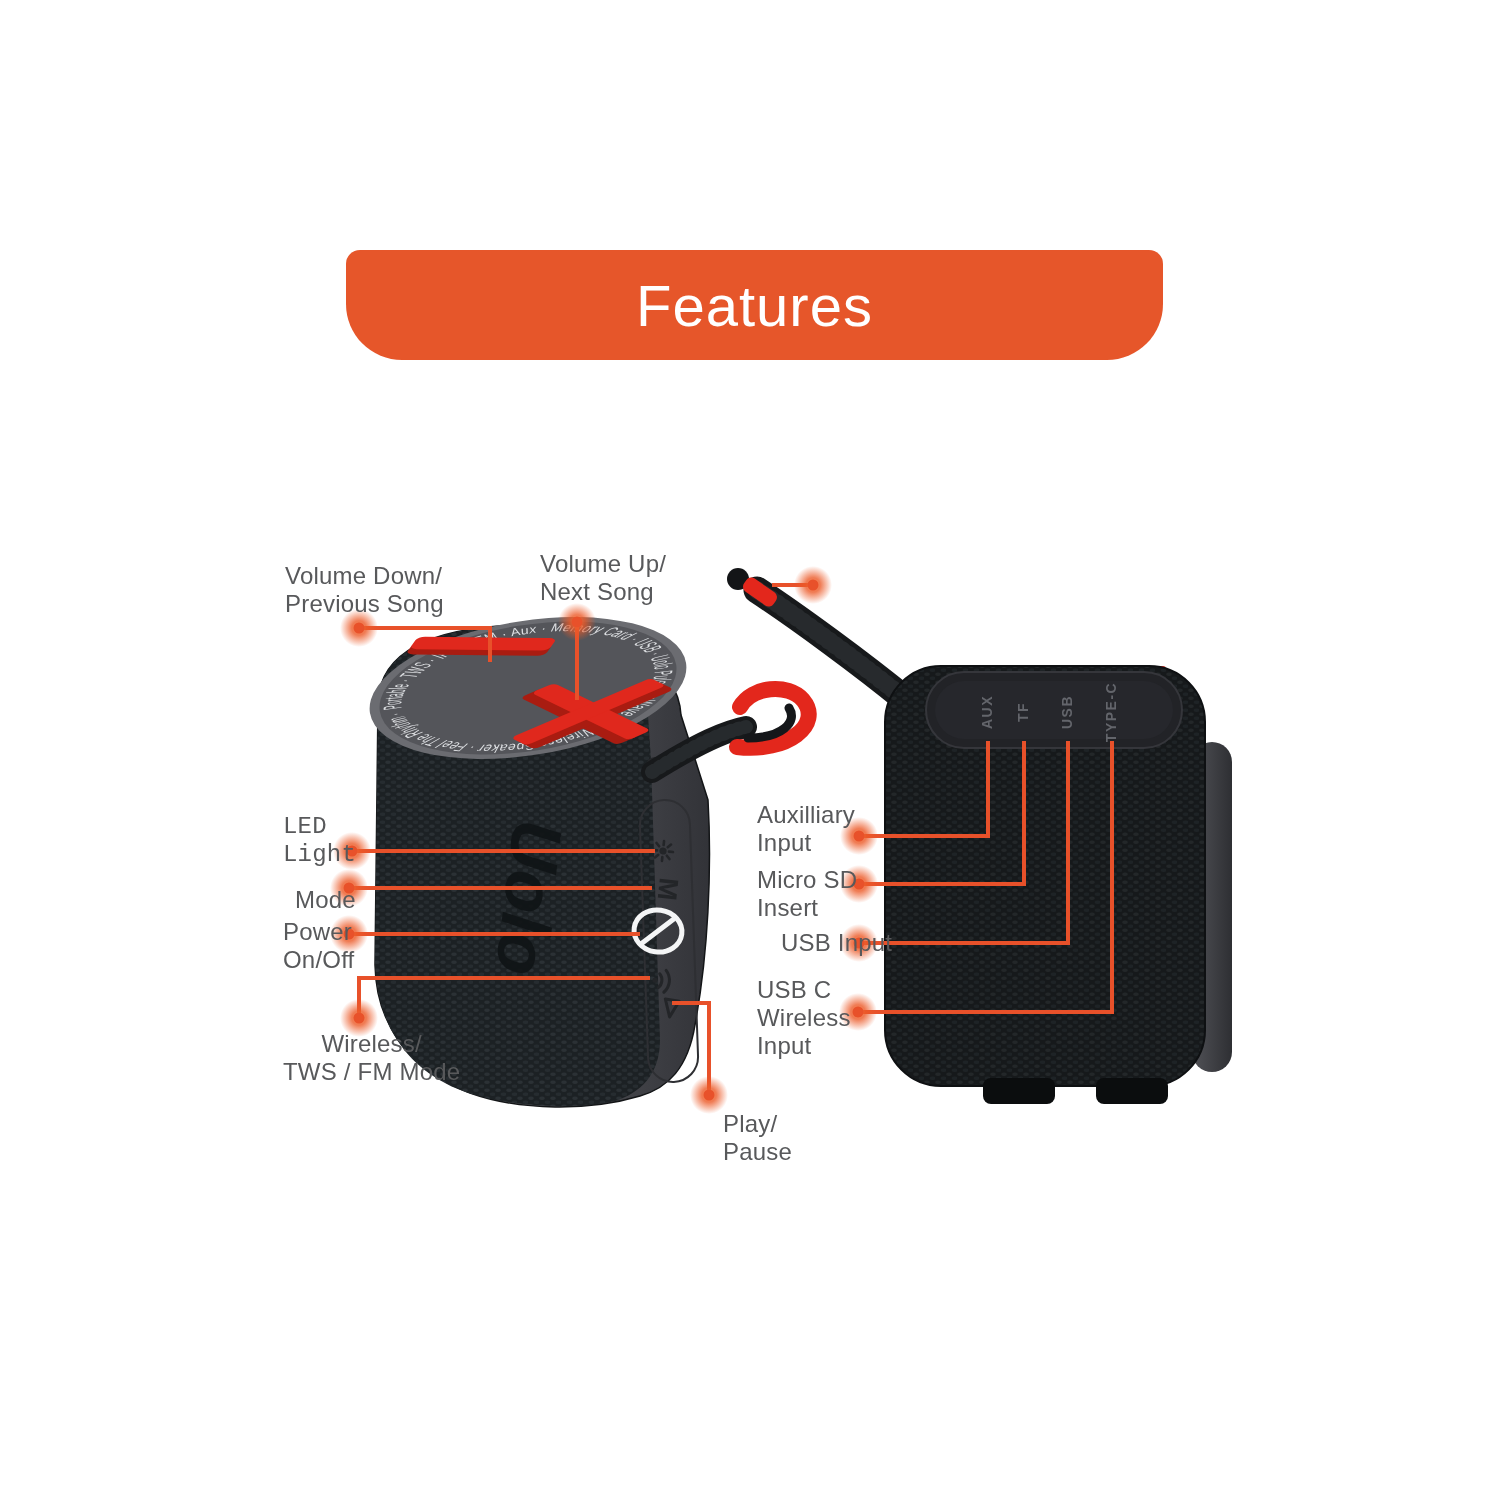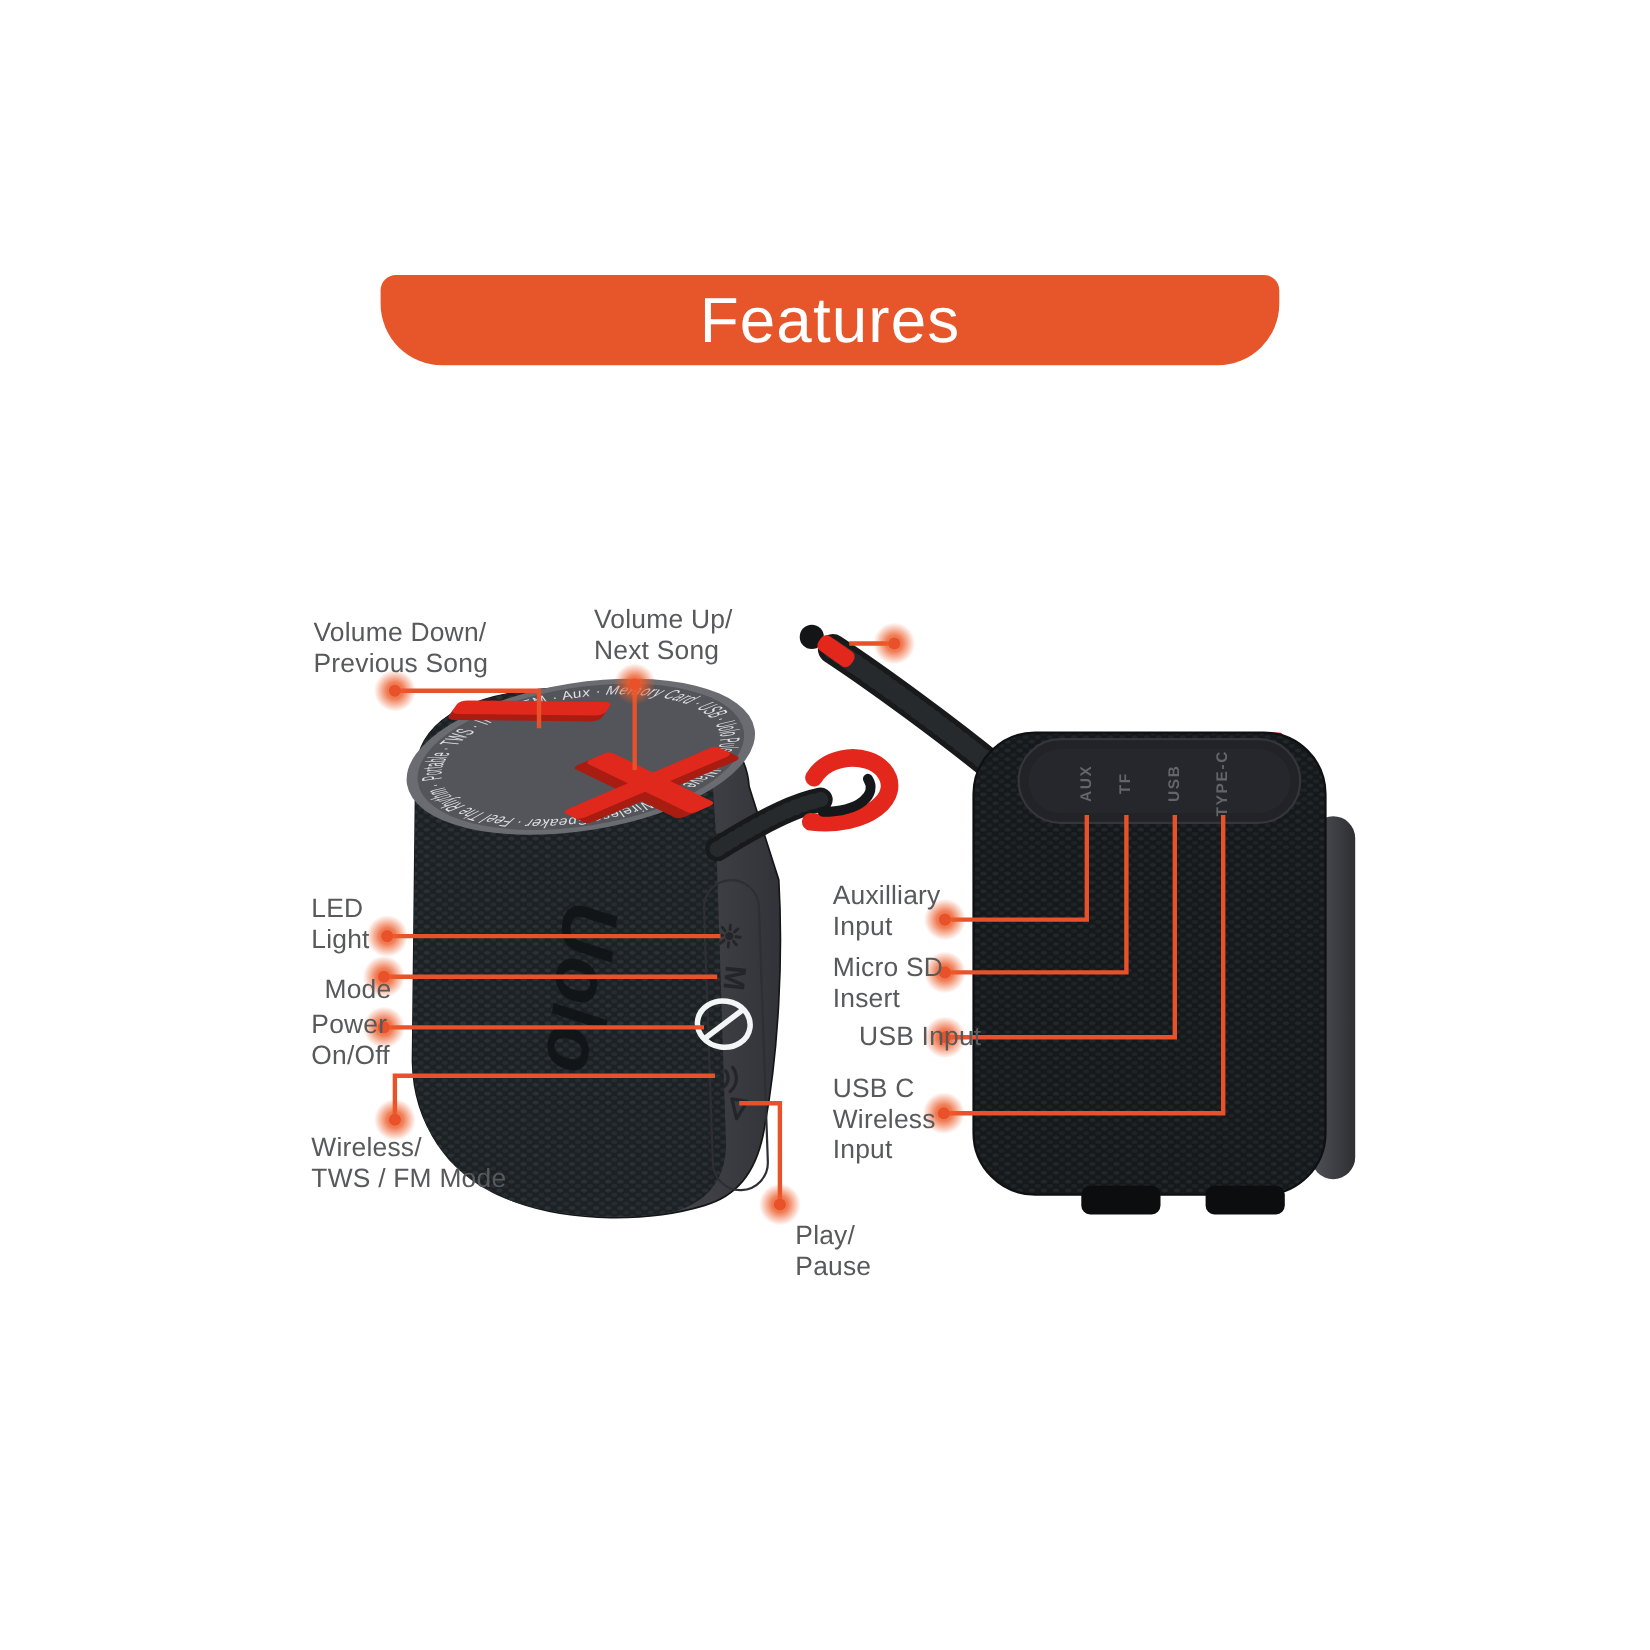--- a/index.html
+++ b/index.html
@@ -1,18 +1,18 @@
 <!DOCTYPE html>
 <html><head>
 <meta charset="utf-8">
 <style>
   html,body{margin:0;padding:0;background:#ffffff;}
   .canvas{position:relative;width:1500px;height:1500px;background:#ffffff;overflow:hidden;
           font-family:"Liberation Sans","DejaVu Sans",sans-serif;}
-  .banner{position:absolute;left:346px;top:250px;width:817px;height:82px;
+  .banner{position:absolute;left:346px;top:250px;width:817px;height:110px;
           border-radius:14px 14px 56px 56px;display:flex;align-items:center;justify-content:center;}
   .banner-title{color:#ffffff;font-size:58px;font-weight:400;letter-spacing:1px;}
   .subtitle{position:absolute;left:350px;top:386px;width:806px;text-align:center;
             color:#000000;font-size:32px;font-weight:700;line-height:45px;}
   .lbl{position:absolute;color:#58595B;font-size:24px;line-height:28px;font-weight:400;letter-spacing:0.2px;}
   .lbl span{display:block;}
   svg{position:absolute;left:0;top:0;}
 </style>
 </head>
 <body>
@@ -243,32 +243,32 @@
   </svg>
 
   <div class="lbl" style="left:285px;top:562px;">
     <span>Volume Down/</span>
     <span>Previous Song</span>
   </div>
   <div class="lbl" style="left:540px;top:550px;">
     <span>Volume Up/</span>
     <span>Next Song</span>
   </div>
-  <div class="lbl" style="left:283px;top:813px;">
+  <div class="lbl" style="left:283px;top:813px;font-family:Liberation Mono, monospace;">
     <span>LED</span>
     <span>Light</span>
   </div>
   <div class="lbl" style="left:283px;top:886px;margin-left:12px;">
     <span>Mode</span>
   </div>
   <div class="lbl" style="left:283px;top:918px;">
     <span>Power</span>
     <span>On/Off</span>
   </div>
-  <div class="lbl" style="left:283px;top:1030px;">
+  <div class="lbl" style="left:283px;top:1030px;text-align:center;">
     <span>Wireless/</span>
     <span>TWS / FM Mode</span>
   </div>
   <div class="lbl" style="left:687px;top:1110px;margin-left:36px;">
     <span>Play/</span>
     <span>Pause</span>
   </div>
   <div class="lbl" style="left:757px;top:801px;">
     <span>Auxilliary</span>
     <span>Input</span>

